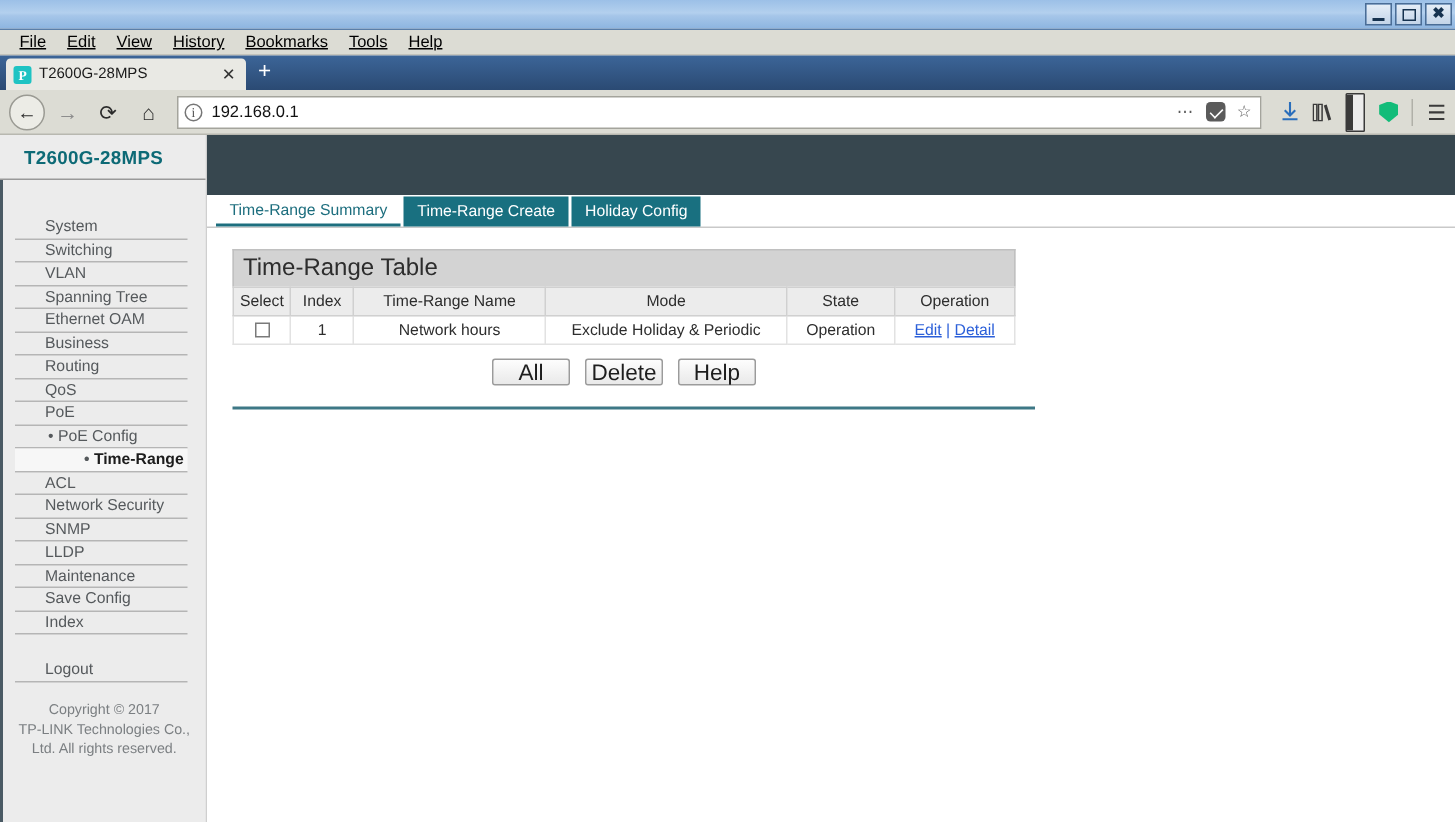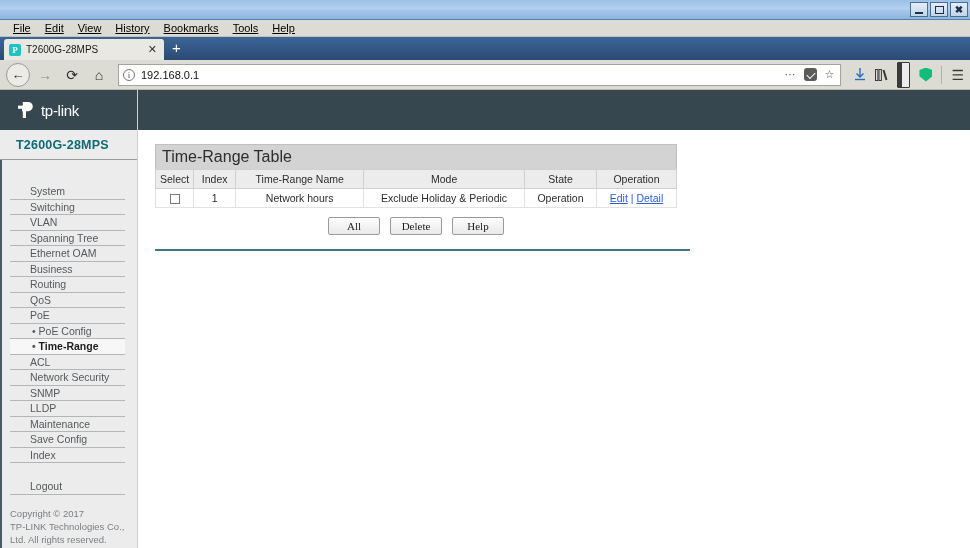--- a/index.html
+++ b/index.html
@@ -213,27 +213,27 @@
     padding: 0 0 0 20px;
     height: 15.5px;
     display: flex; align-items: center;
     border-bottom: 1px solid #b5b5b5;
     margin: 0 12px 0 8px;
   }
   .nav-li span { font-size: 10.5px; color: #55595c; }
   .nav-li.sub { padding-left: 22px; }
   .nav-li.sub span::before { content: "\2022  "; color: #55595c; }
   .nav-li.active { background: #f7f7f7; }
-  .nav-li.active span { color: #1d1d1d; font-weight: bold; }
+  .nav-li.active span { color: #1d1d1d; font-weight: bold; margin-left: 24px; }
   .nav-gap { height: 16px; }
   .nav-li.logout { border-bottom: 1px solid #b5b5b5; }
 
   .copyright {
     padding: 12px 8px 0 8px;
-    text-align: left;
+    text-align: center;
     font-size: 9.5px; line-height: 13px;
     color: #7b7f82;
   }
 
   
   .main {
     flex: 1;
     background: #fff;
     display: flex; flex-direction: column;
     overflow: hidden;
@@ -310,26 +310,26 @@
   .op-link { color: #2b5fd9; }
   .btn-row {
     display: flex; justify-content: center;
     gap: 10px;
     padding: 9px 0 0 0;
     width: 522px;
   }
   .btn {
     min-width: 52px;
     height: 18px;
-    font-size: 11px;
+    font-size: 15px;
     color: #1d1d1d;
     background: linear-gradient(to bottom, #fdfdfd, #e9e9e9);
     border: 1px solid #9b9b9b;
     border-radius: 2px;
-    display: flex; align-items: center; justify-content: center; font-family: Liberation Serif, serif;
+    display: flex; align-items: center; justify-content: center;
   }
   .divider {
     width: 535px;
     height: 2px;
     background: #3e7886;
     margin-top: 14px;
   }
 </style>
 </head>
 <body>
@@ -398,30 +398,20 @@
     <span class="tb-icon sidebar"></span>
     <span class="tb-icon shield"></span>
     <span class="tb-sep"></span>
     <span class="tb-icon menu">☰</span>
   </div>
 </div>
 
 <div class="page">
 
   <div class="leftcol">
-    <div class="logo-bar">
-      <span class="tp-mark">
-        <svg width="22" height="22" viewBox="0 0 22 22">
-          <path d="M7 3h6.2a4.6 4.6 0 0 1 0 9.2H11V19H7.8v-6.8H7V9.4h.8V3z" fill="#ffffff"></path>
-          <rect x="3" y="6.6" width="5.4" height="3.2" fill="#ffffff"></rect>
-          <rect x="3" y="6.6" width="5.4" height="3.2" fill="#37474f" opacity="0"></rect>
-        </svg>
-      </span>
-      <span class="tp-word">tp-link</span>
-    </div>
 
     <div class="model-box">
       <span class="model-name">T2600G-28MPS</span>
     </div>
 
     <div class="sidebar">
       <ul class="nav-list">
         <li class="nav-li">
             <span>System</span>
           </li>
@@ -486,20 +476,31 @@
         <div>Copyright © 2017</div>
         <div>TP-LINK Technologies Co.,</div>
         <div>Ltd. All rights reserved.</div>
       </div>
     </div>
   </div>
 
   <div class="main">
     <div class="main-top"></div>
 
+    <div class="subtabs">
+      <div class="subtab active">
+          <span>Time-Range Summary</span>
+        </div>
+      <div class="subtab inactive">
+          <span>Time-Range Create</span>
+        </div>
+      <div class="subtab inactive">
+          <span>Holiday Config</span>
+        </div>
+    </div>
 
     <div class="content">
       <div class="table-wrap">
         <div class="tbl-caption">Time-Range Table</div>
         <table class="grid">
           <thead>
             <tr>
               <th style="width:36px">Select</th>
               <th style="width:42px">Index</th>
               <th style="width:128px">Time-Range Name</th>

